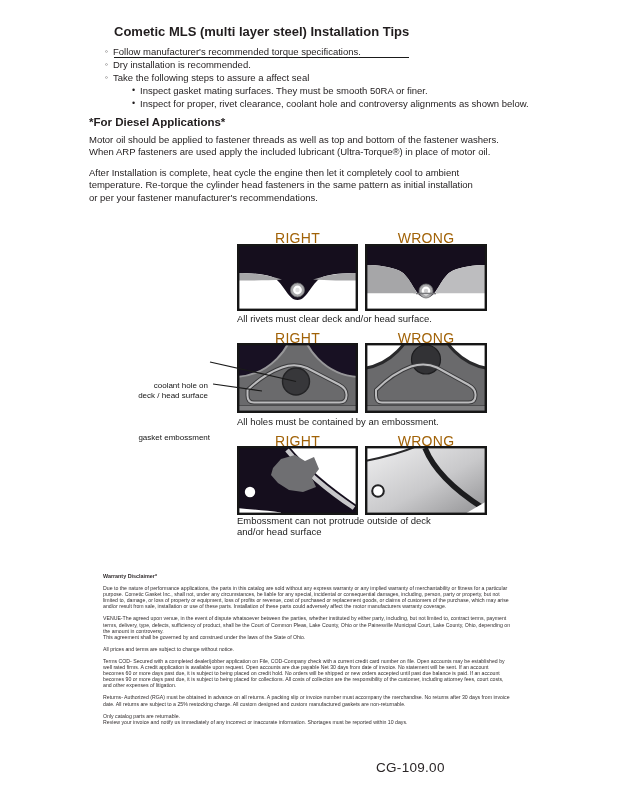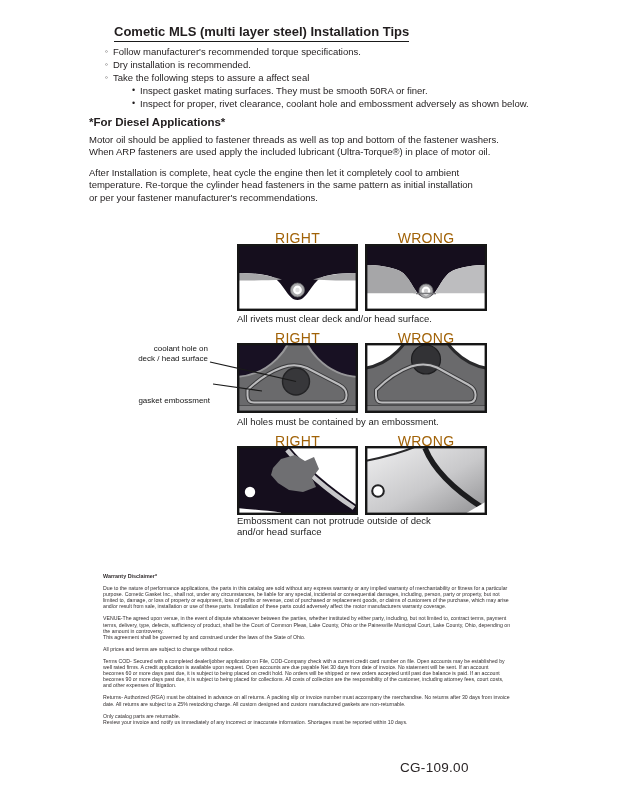--- a/index.html
+++ b/index.html
@@ -5,42 +5,42 @@
   html,body{margin:0;padding:0;background:#ffffff;}
   .page{
     position:relative;width:618px;height:800px;background:#ffffff;
     font-family:"Liberation Sans",sans-serif;color:#211d1e;overflow:hidden;
   }
   .abs{position:absolute;}
   .prewrap{white-space:pre-line;}
 
   .title{
     left:114px;top:24px;font-size:13px;font-weight:bold;
-    border-bottom:1.6px solid #1a1a1a;padding-bottom:2px;display:inline-block;
+    border-bottom:1.6px solid #1a1a1a;padding-bottom:18px;display:inline-block;
   }
   .tips{left:105px;top:45px;width:490px;font-size:9.5px;line-height:13px;}
   .tip-row{display:flex;}
   .tip-row.lv2{padding-left:27px;}
   .tip-marker{width:8px;flex:0 0 8px;font-size:8px;line-height:13px;}
   .tip-row.lv2 .tip-marker{font-size:9px;}
 
   .diesel{left:89px;top:116px;width:440px;font-size:9.5px;line-height:12.5px;}
   .diesel-heading{font-size:11.5px;font-weight:bold;margin:0 0 5px 0;}
   .diesel p{margin:0 0 8px 0;}
 
   .dg-header{width:121px;text-align:center;font-size:14px;color:#a16207;letter-spacing:0.3px;}
   .dg-caption{font-size:9.5px;line-height:11px;color:#1c1c1c;}
   .panel{display:block;}
-  .side-label{font-size:8px;line-height:10px;text-align:right;color:#141414;}
+  .side-label{font-size:8px;line-height:10px;text-align:right;color:#141414;margin-top:37px;}
 
   .warranty{left:103px;top:573px;width:408px;font-size:5.2px;line-height:6.1px;color:#332e2f;}
   .warranty-heading{font-weight:bold;font-size:5.4px;margin:0 0 6px 0;}
   .warranty p{margin:0 0 6px 0;}
 
-  .page-number{left:400px;top:760px;font-size:13.5px;color:#2a2526;letter-spacing:0.3px;}
+  .page-number{left:376px;top:760px;font-size:13.5px;color:#2a2526;letter-spacing:0.3px;}
 </style>
 </head>
 <body>
 
 <div class="page">
 
   <div class="abs title">Cometic MLS (multi layer steel) Installation Tips</div>
 
   <div class="abs tips">
     <div class="tip-row lv1">
@@ -54,21 +54,21 @@
     <div class="tip-row lv1">
       <span class="tip-marker">◦</span>
       <span>Take the following steps to assure a affect seal</span>
     </div>
     <div class="tip-row lv2">
       <span class="tip-marker">•</span>
       <span>Inspect gasket mating surfaces.  They must be smooth 50RA or finer.</span>
     </div>
     <div class="tip-row lv2">
       <span class="tip-marker">•</span>
-      <span>Inspect for proper, rivet clearance, coolant hole and embossment adversely as shown below.</span>
+      <span>Inspect for proper, rivet clearance, coolant hole and controversy alignments as shown below.</span>
     </div>
   </div>
 
   <div class="abs diesel">
     <div class="diesel-heading">*For Diesel Applications*</div>
     <p class="prewrap">Motor oil should be applied to fastener threads as well as top and bottom of the fastener washers.
 When ARP fasteners are used apply the included lubricant (Ultra-Torque®) in place of motor oil.</p>
     <p class="prewrap">After Installation is complete, heat cycle the engine then let it completely cool to ambient
 temperature. Re-torque the cylinder head fasteners in the same pattern as initial installation
 or per your fastener manufacturer's recommendations.</p>

